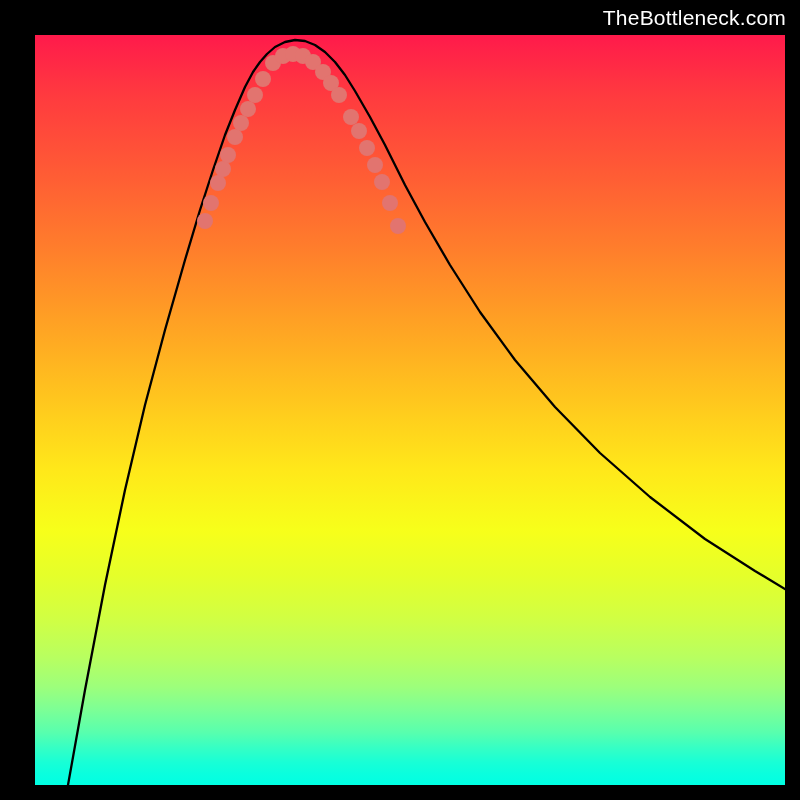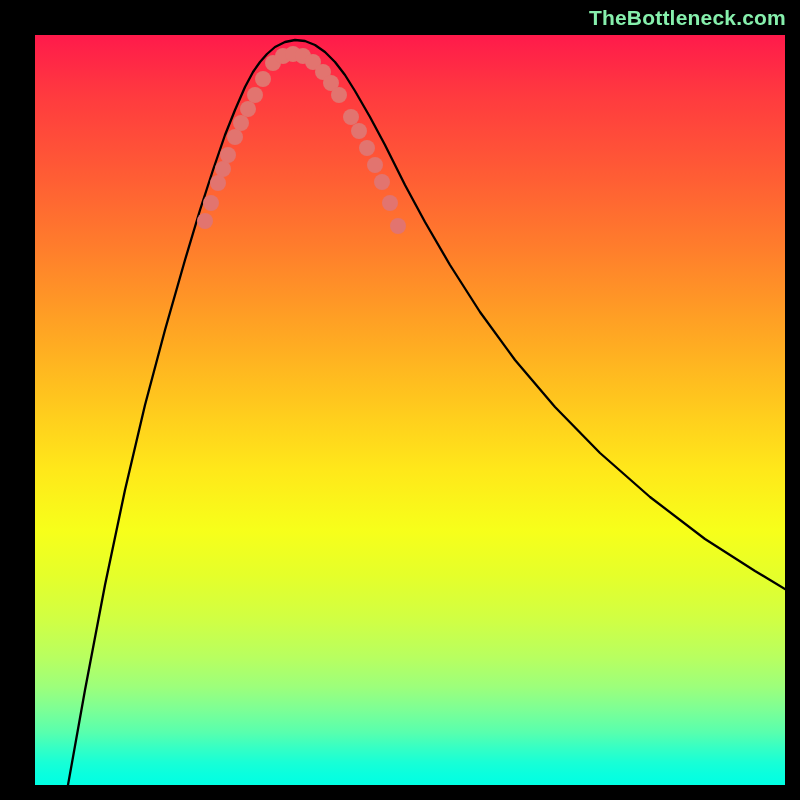--- a/index.html
+++ b/index.html
@@ -40,23 +40,23 @@
       #58ffae 93%,
       #36ffc4 95%,
       #18ffd6 97%,
       #0affde 98.5%,
       #00ffe3 100%);
   }
   .watermark {
     position: absolute;
     top: 6px;
     right: 14px;
-    color: #86efac;
+    color: #ffffff;
     font-size: 21px;
-    font-weight: 700;
+    font-weight: 400;
     letter-spacing: 0.2px;
     user-select: none;
   }
   svg {
     position: absolute;
     left: 0;
     top: 0;
   }
 </style>
 </head>

